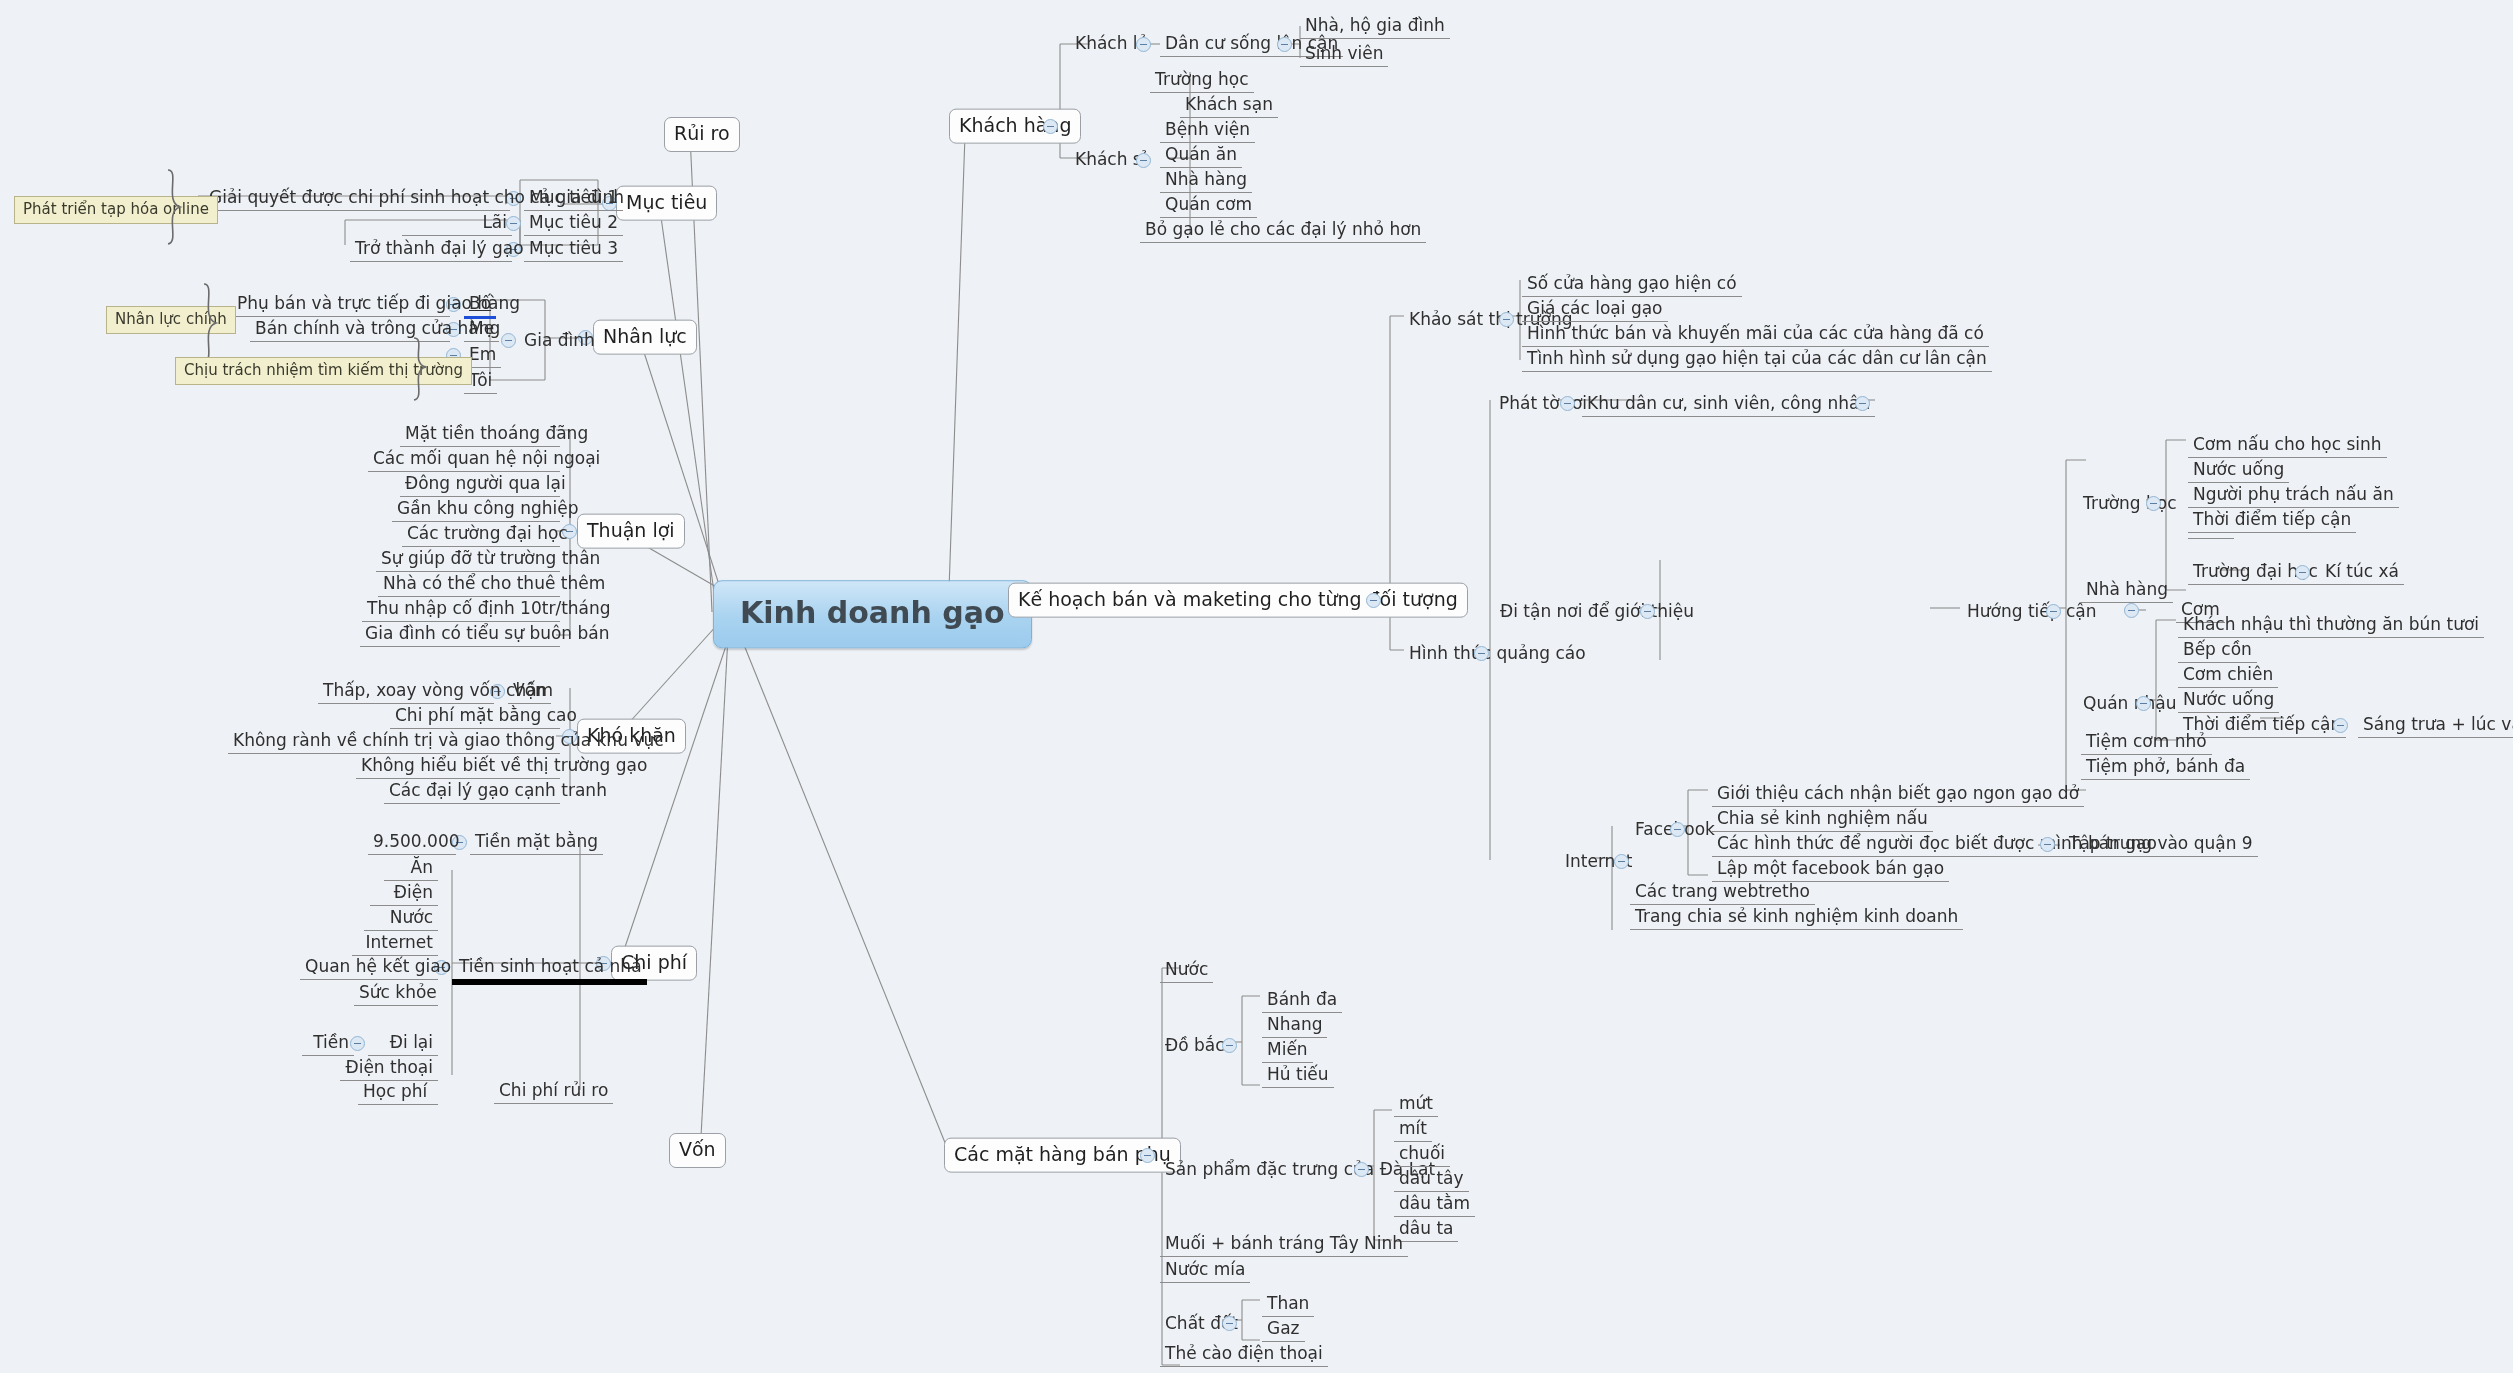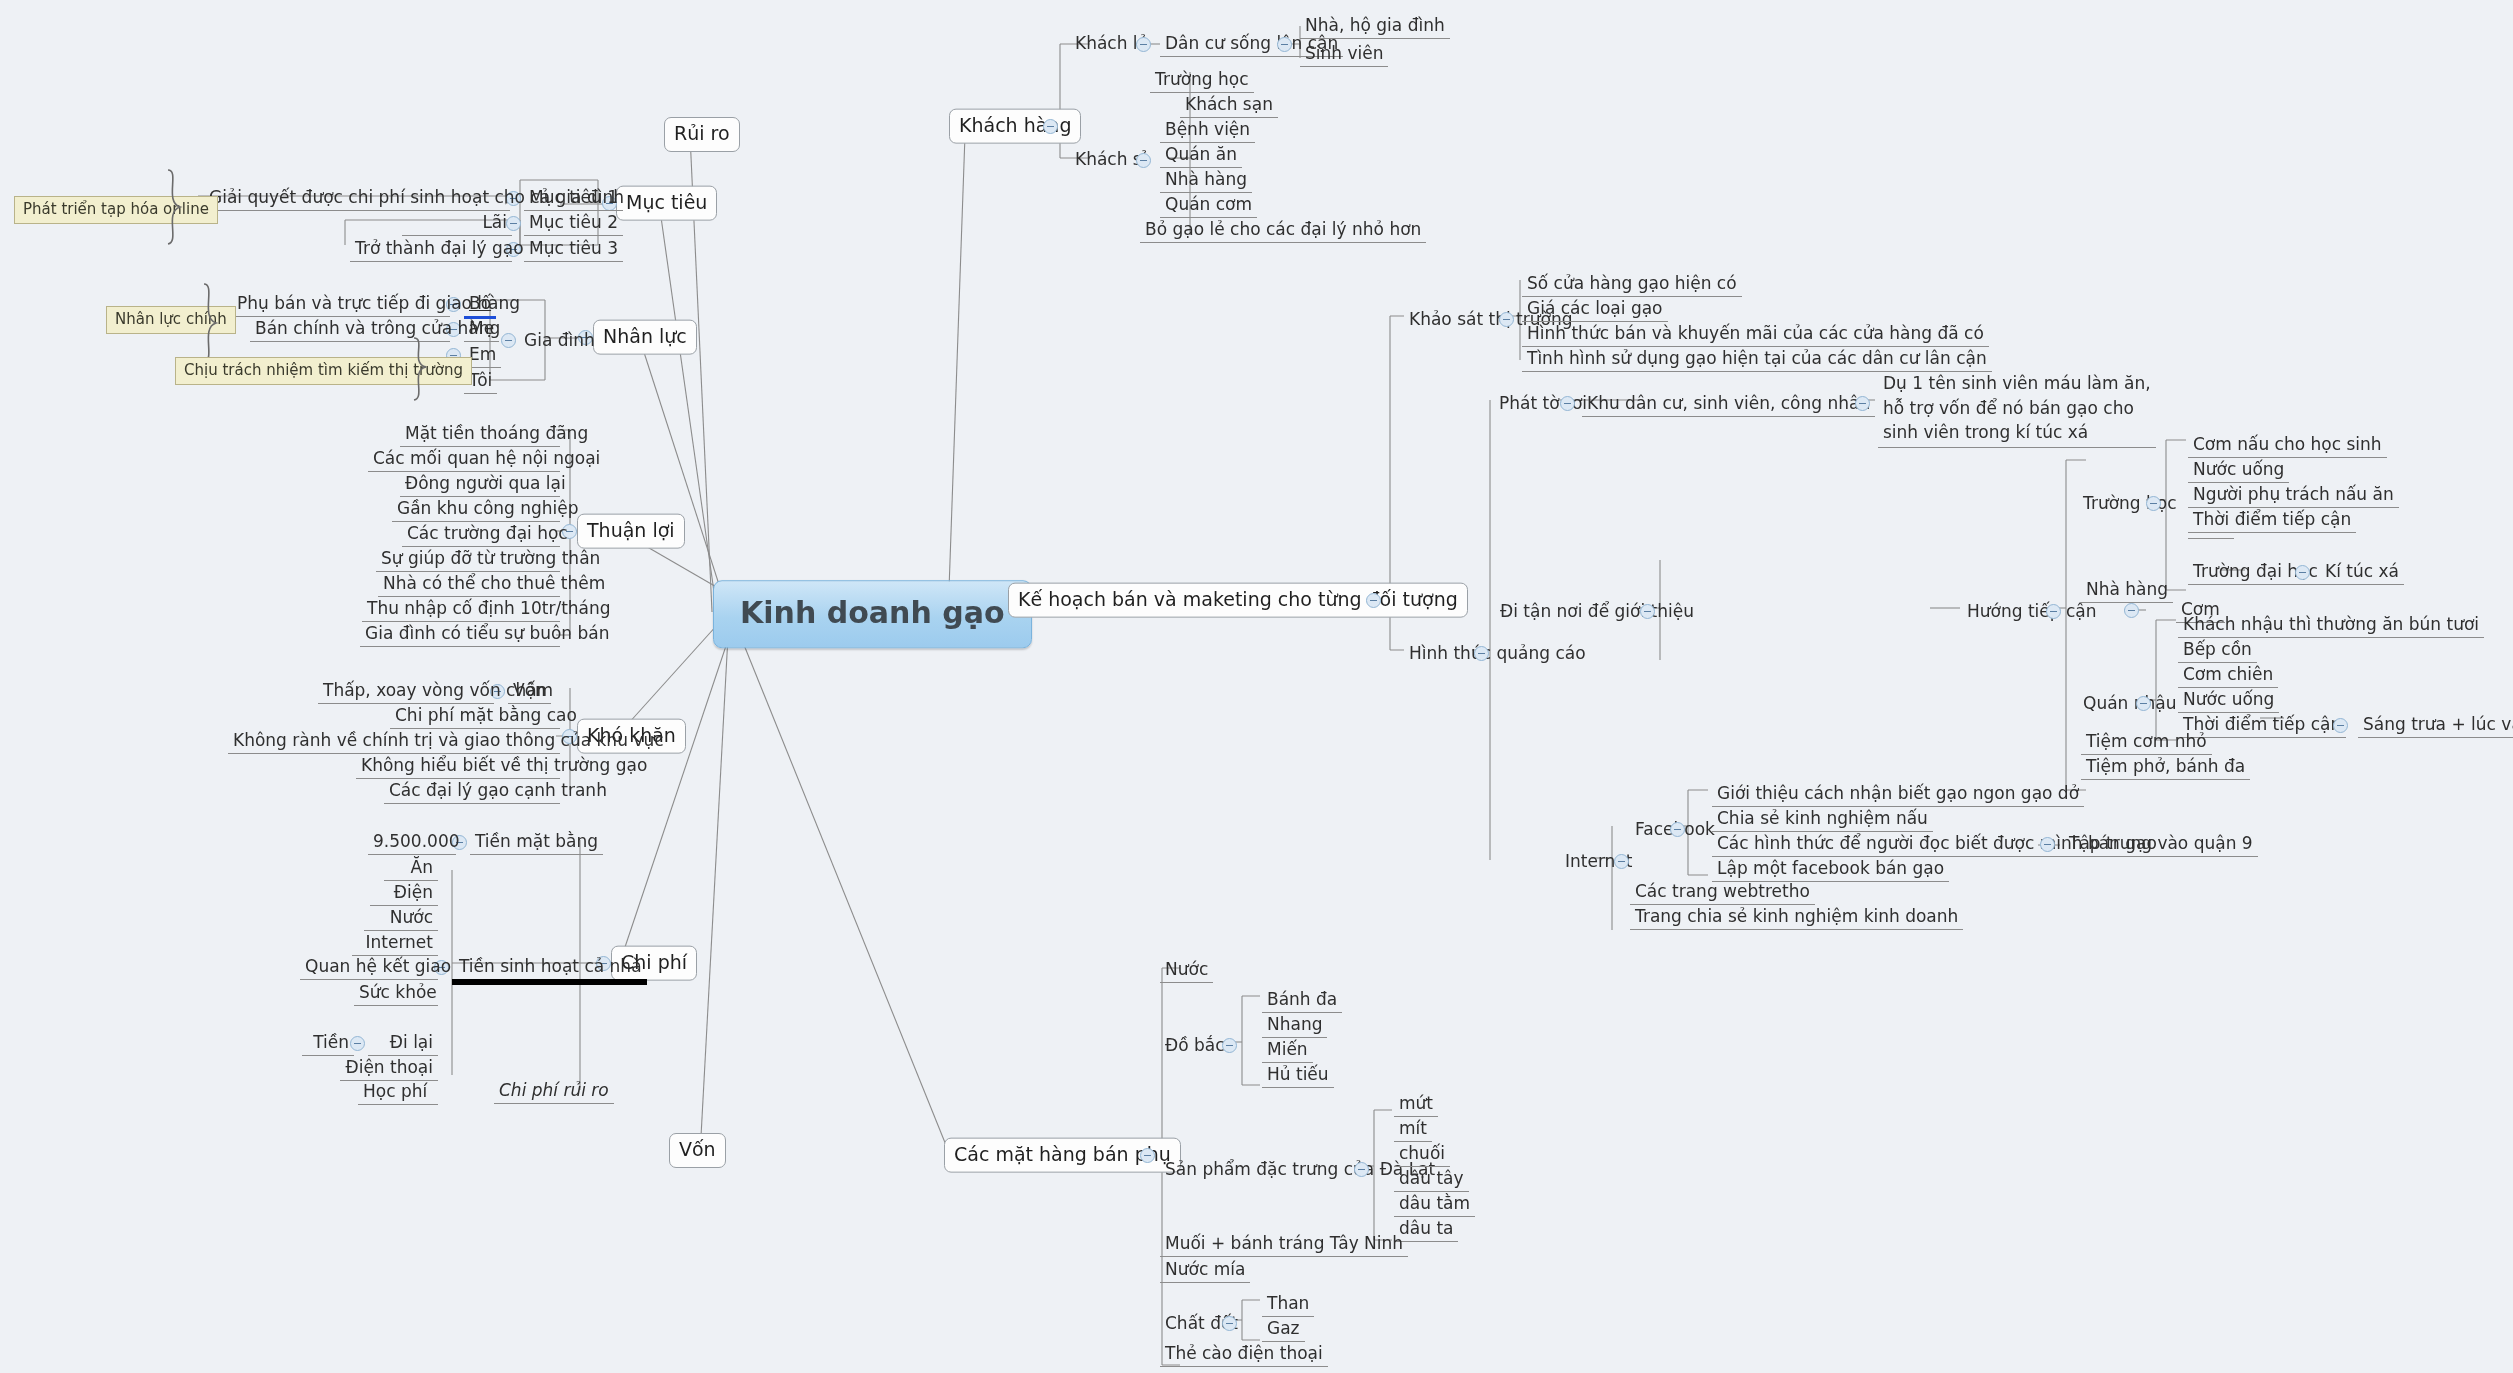--- a/index.html
+++ b/index.html
@@ -252,21 +252,21 @@
   <div class="node boxed small" style="left:611px;top:963px;transform:translateY(-50%);">Chi phí</div>
   <div class="toggle" style="left:596px;top:956px;"></div>
 
   <div class="node leaf" style="left:470px;top:830px;border-bottom:1px solid #8c8c8c;">Tiền mặt bằng</div>
   <div class="toggle" style="left:452px;top:835px;"></div>
   <div class="node leaf" style="left:368px;top:830px;border-bottom:1px solid #8c8c8c;width:78px;text-align:right;">9.500.000</div>
 
   <div class="node leaf" style="left:452px;top:955px;border-bottom:6px solid #000000;padding-left:7px;">Tiền sinh hoạt cả nhà</div>
   <div class="toggle" style="left:434px;top:960px;"></div>
 
-  <div class="node leaf" style="left:494px;top:1079px;border-bottom:1px solid #8c8c8c;font-style:italic;">Chi phí rủi ro</div>
+  <div class="node leaf" style="left:494px;top:1079px;border-bottom:1px solid #8c8c8c;">Chi phí rủi ro</div>
 
   <div class="node leaf" style="left:384px;top:856px;border-bottom:1px solid #8c8c8c;width:44px;text-align:right;">Ăn</div>
   <div class="node leaf" style="left:370px;top:881px;border-bottom:1px solid #8c8c8c;width:58px;text-align:right;">Điện</div>
   <div class="node leaf" style="left:364px;top:906px;border-bottom:1px solid #8c8c8c;width:64px;text-align:right;">Nước</div>
   <div class="node leaf" style="left:352px;top:931px;border-bottom:1px solid #8c8c8c;width:76px;text-align:right;">Internet</div>
   <div class="node leaf" style="left:300px;top:955px;border-bottom:1px solid #8c8c8c;width:128px;text-align:right;">Quan hệ kết giao</div>
   <div class="node leaf" style="left:354px;top:981px;border-bottom:1px solid #8c8c8c;width:74px;text-align:right;">Sức khỏe</div>
   <div class="node leaf" style="left:358px;top:1044px;border-bottom:1px solid #8c8c8c;width:70px;text-align:left;margin-top:36px;">Học phí</div>
   <div class="node leaf" style="left:368px;top:1031px;border-bottom:1px solid #8c8c8c;width:60px;text-align:right;">Đi lại</div>
   <div class="toggle" style="left:350px;top:1036px;"></div>
@@ -304,23 +304,20 @@
   <div class="node leaf" style="left:1522px;top:322px;border-bottom:1px solid #8c8c8c;">Hình thức bán và khuyến mãi của các cửa hàng đã có</div>
   <div class="node leaf" style="left:1522px;top:347px;border-bottom:1px solid #8c8c8c;">Tình hình sử dụng gạo hiện tại của các dân cư lân cận</div>
 
   <div class="node leaf" style="left:1404px;top:642px;">Hình thức quảng cáo</div>
   <div class="toggle" style="left:1474px;top:646px;"></div>
 
   <div class="node leaf" style="left:1494px;top:392px;">Phát tờ rơi</div>
   <div class="toggle" style="left:1560px;top:396px;"></div>
   <div class="node leaf" style="left:1582px;top:392px;border-bottom:1px solid #8c8c8c;">Khu dân cư, sinh viên, công nhân</div>
   <div class="toggle" style="left:1855px;top:396px;"></div>
-  <div class="node leaf multi" style="left:1878px;top:370px;border-bottom:1px solid #8c8c8c;">Dụ 1 tên sinh viên máu làm ăn,
-hỗ trợ vốn để nó bán gạo cho
-sinh viên trong kí túc xá</div>
 
   <div class="node leaf" style="left:1495px;top:600px;">Đi tận nơi để giới thiệu</div>
   <div class="toggle" style="left:1640px;top:604px;"></div>
 
   <div class="node leaf" style="left:1962px;top:600px;">Hướng tiếp cận</div>
   <div class="toggle" style="left:2046px;top:604px;"></div>
 
   <div class="node leaf" style="left:2078px;top:492px;">Trường học</div>
   <div class="toggle" style="left:2146px;top:496px;"></div>
   <div class="node leaf" style="left:2188px;top:433px;border-bottom:1px solid #8c8c8c;">Cơm nấu cho học sinh</div>

